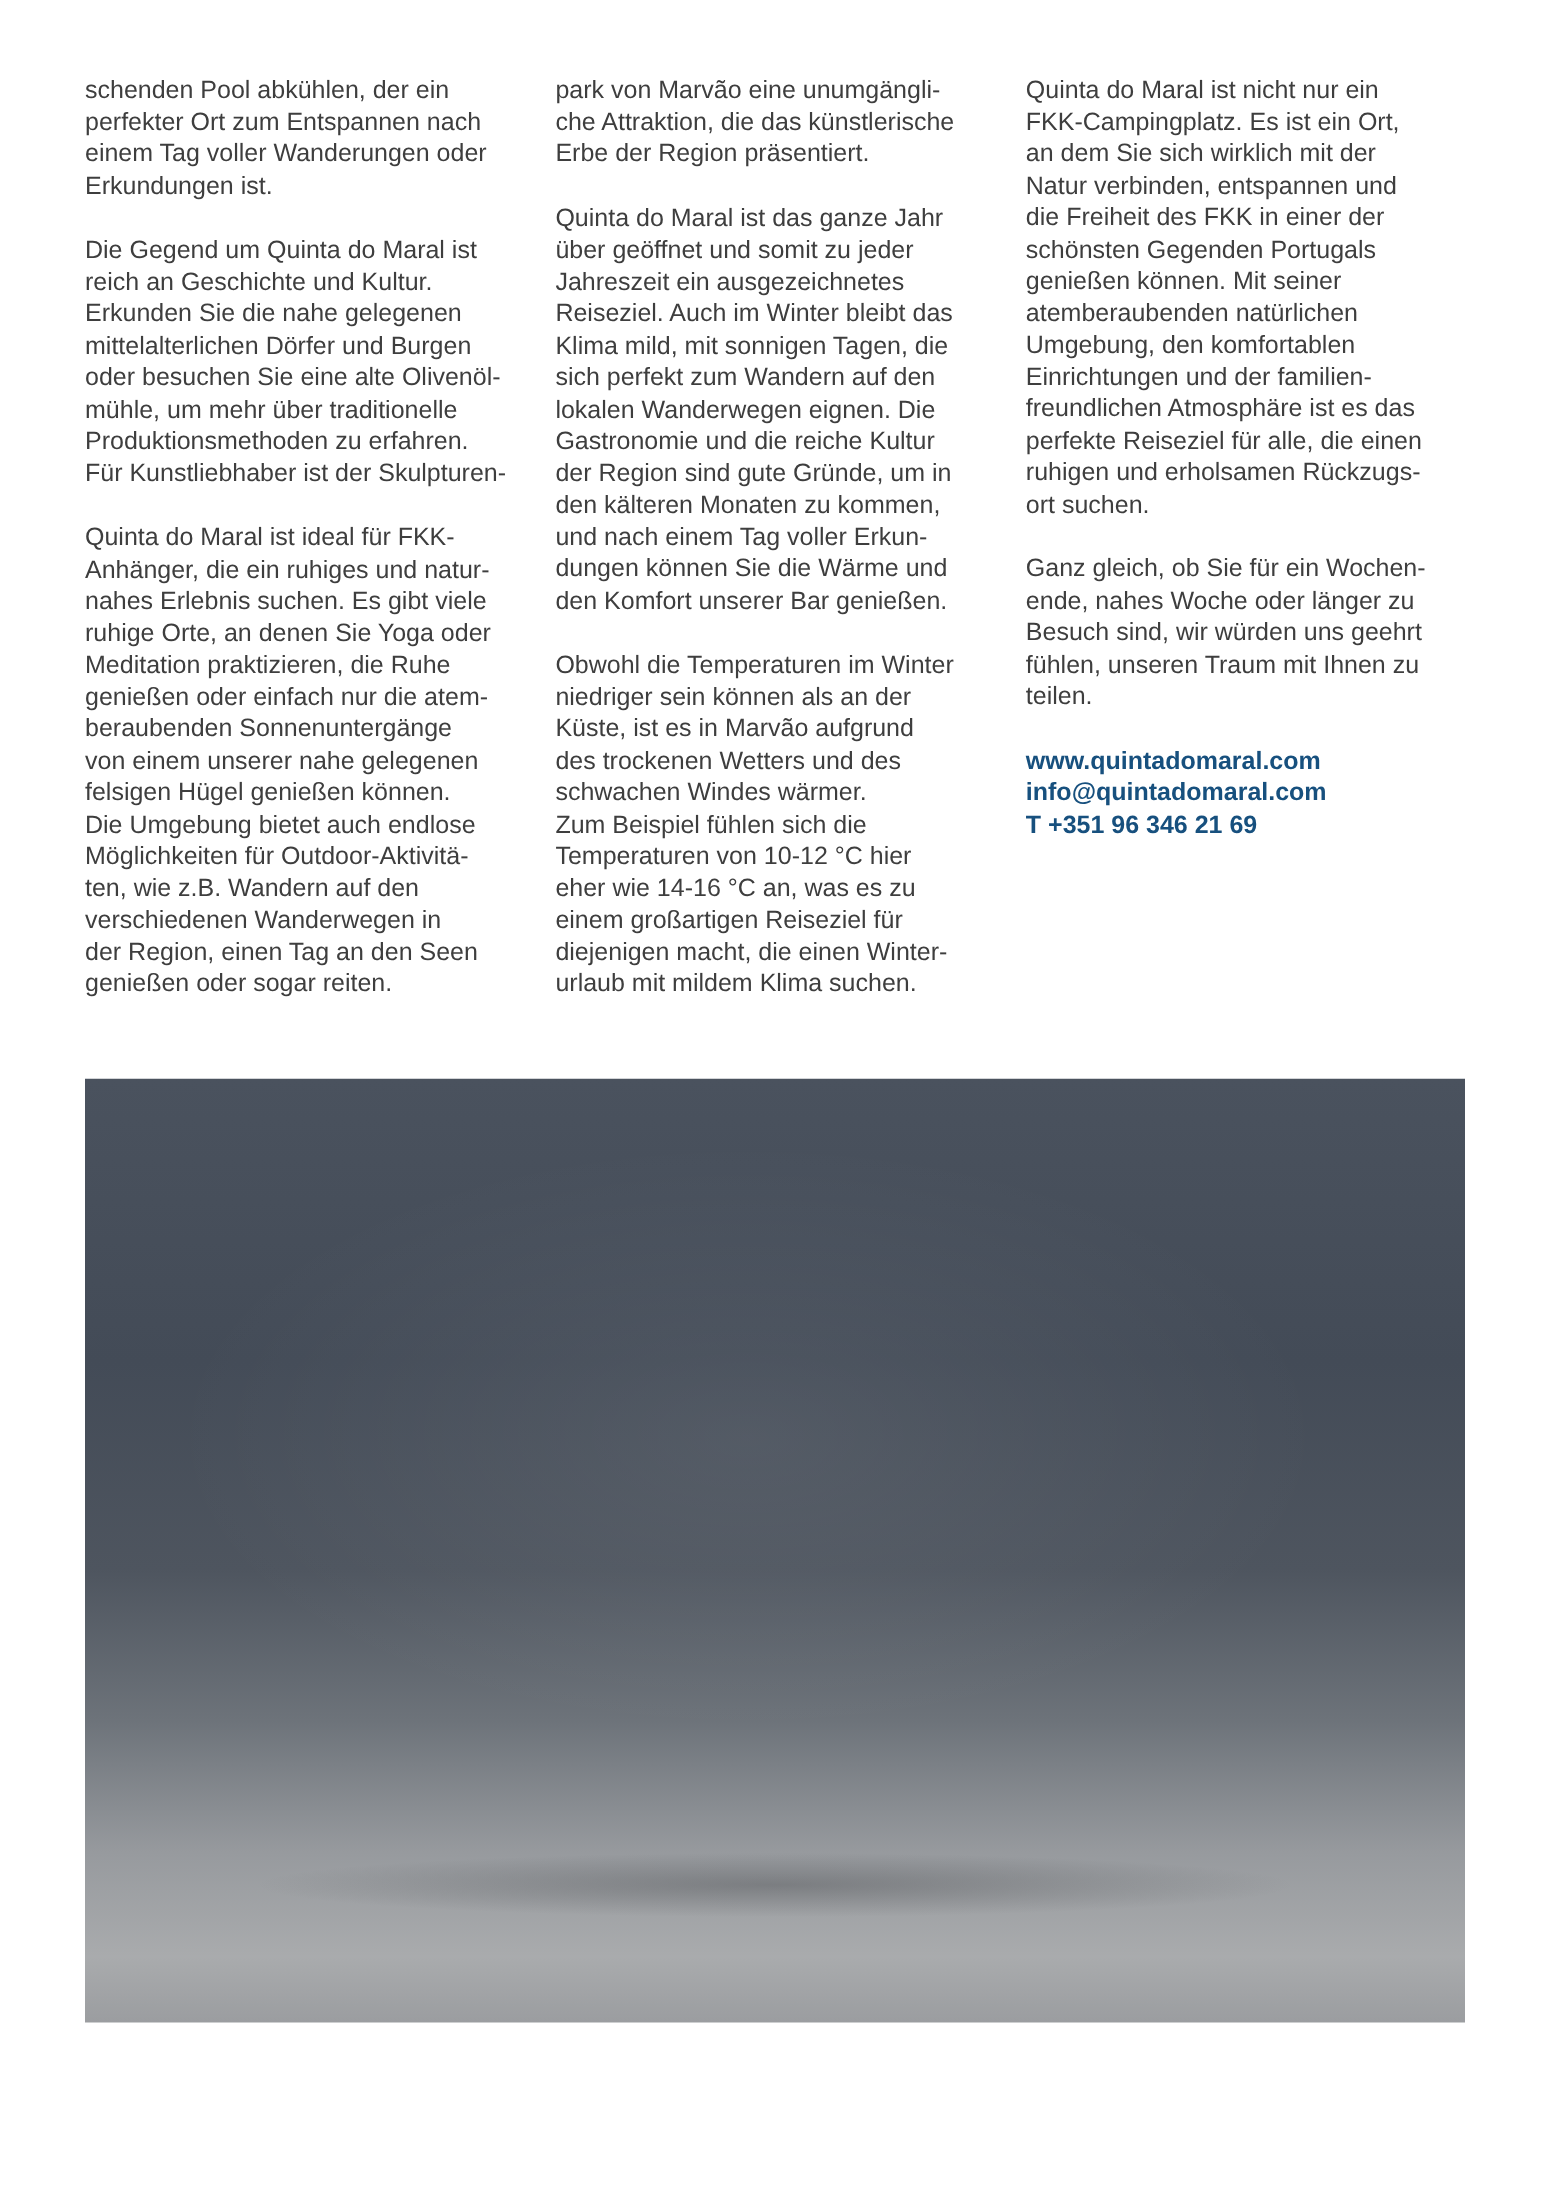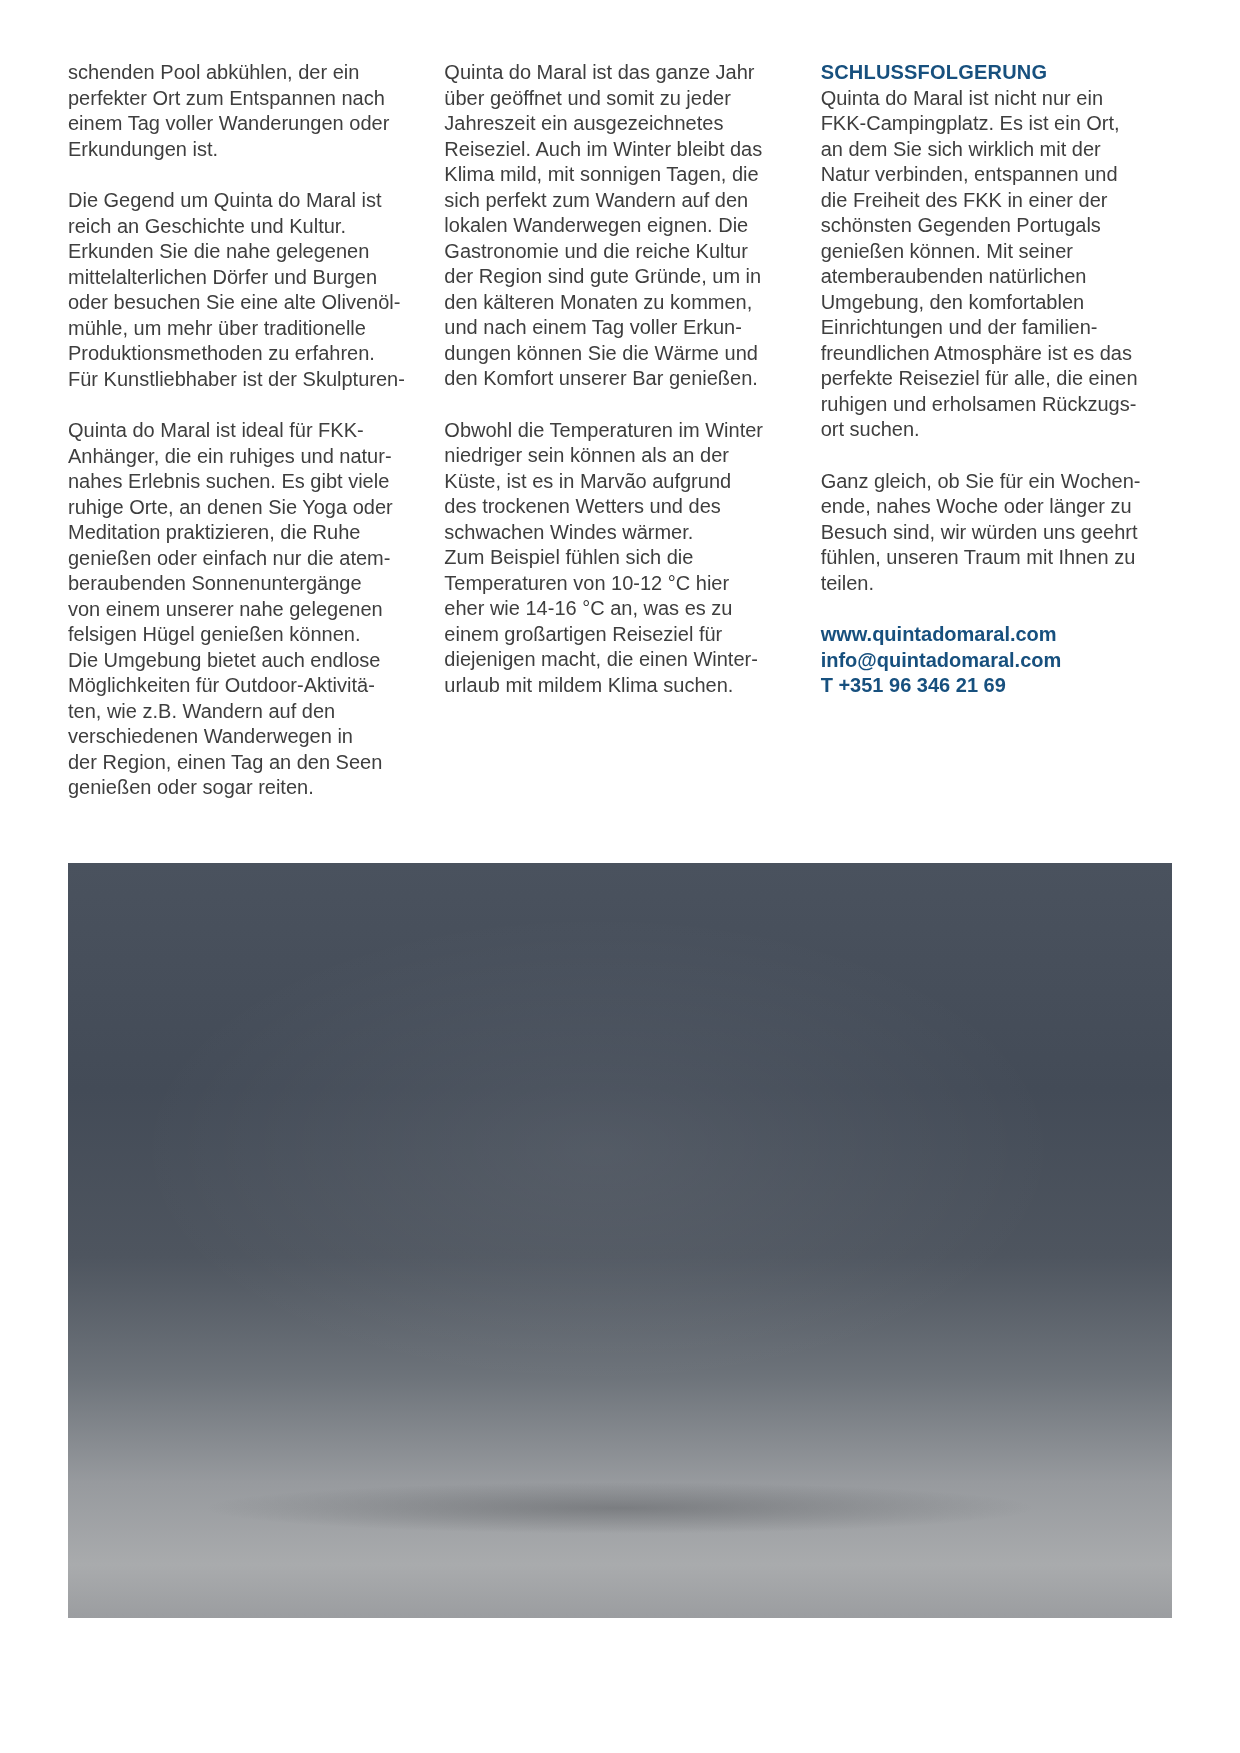--- a/index.html
+++ b/index.html
@@ -99,20 +99,23 @@
 felsigen Hügel genießen können.
 Die Umgebung bietet auch endlose
 Möglichkeiten für Outdoor-Aktivitä-
 ten, wie z.B. Wandern auf den
 verschiedenen Wanderwegen in
 der Region, einen Tag an den Seen
 genießen oder sogar reiten.</p>
     </div>
 
     <div class="col">
+      <p>park von Marvão eine unumgängli-
+che Attraktion, die das künstlerische
+Erbe der Region präsentiert.</p>
       <p>Quinta do Maral ist das ganze Jahr
 über geöffnet und somit zu jeder
 Jahreszeit ein ausgezeichnetes
 Reiseziel. Auch im Winter bleibt das
 Klima mild, mit sonnigen Tagen, die
 sich perfekt zum Wandern auf den
 lokalen Wanderwegen eignen. Die
 Gastronomie und die reiche Kultur
 der Region sind gute Gründe, um in
 den kälteren Monaten zu kommen,
@@ -126,21 +129,20 @@
 schwachen Windes wärmer.
 Zum Beispiel fühlen sich die
 Temperaturen von 10-12 °C hier
 eher wie 14-16 °C an, was es zu
 einem großartigen Reiseziel für
 diejenigen macht, die einen Winter-
 urlaub mit mildem Klima suchen.</p>
     </div>
 
     <div class="col">
-      <p class="accent heading">SCHLUSSFOLGERUNG</p>
       <p>Quinta do Maral ist nicht nur ein
 FKK-Campingplatz. Es ist ein Ort,
 an dem Sie sich wirklich mit der
 Natur verbinden, entspannen und
 die Freiheit des FKK in einer der
 schönsten Gegenden Portugals
 genießen können. Mit seiner
 atemberaubenden natürlichen
 Umgebung, den komfortablen
 Einrichtungen und der familien-

